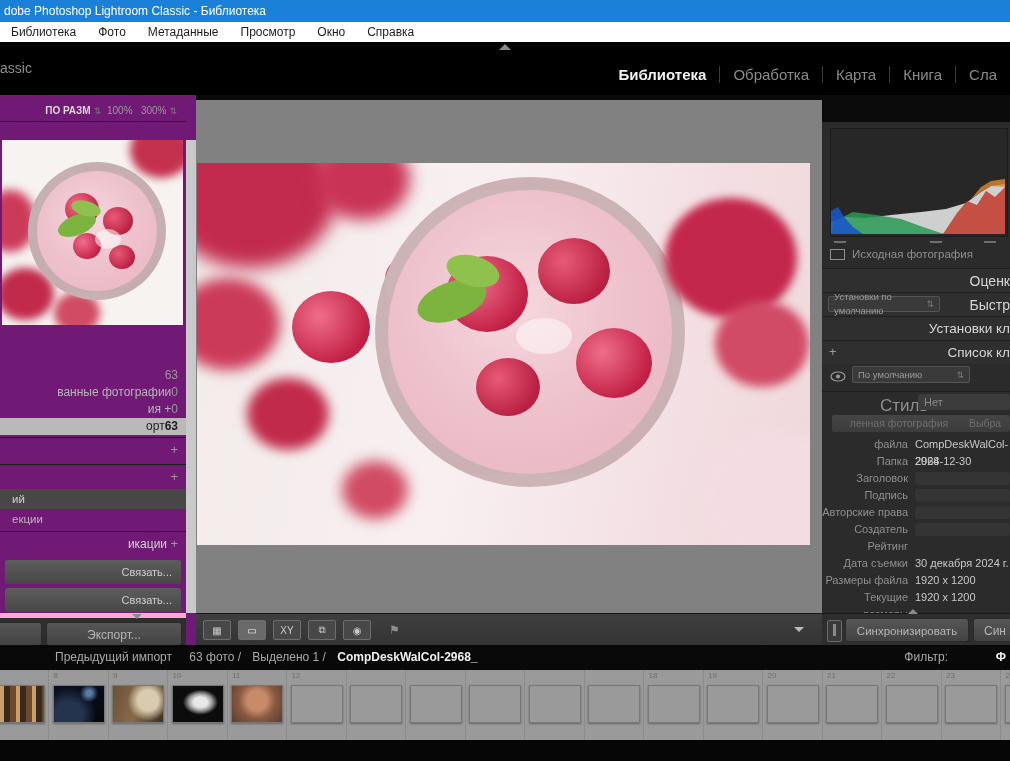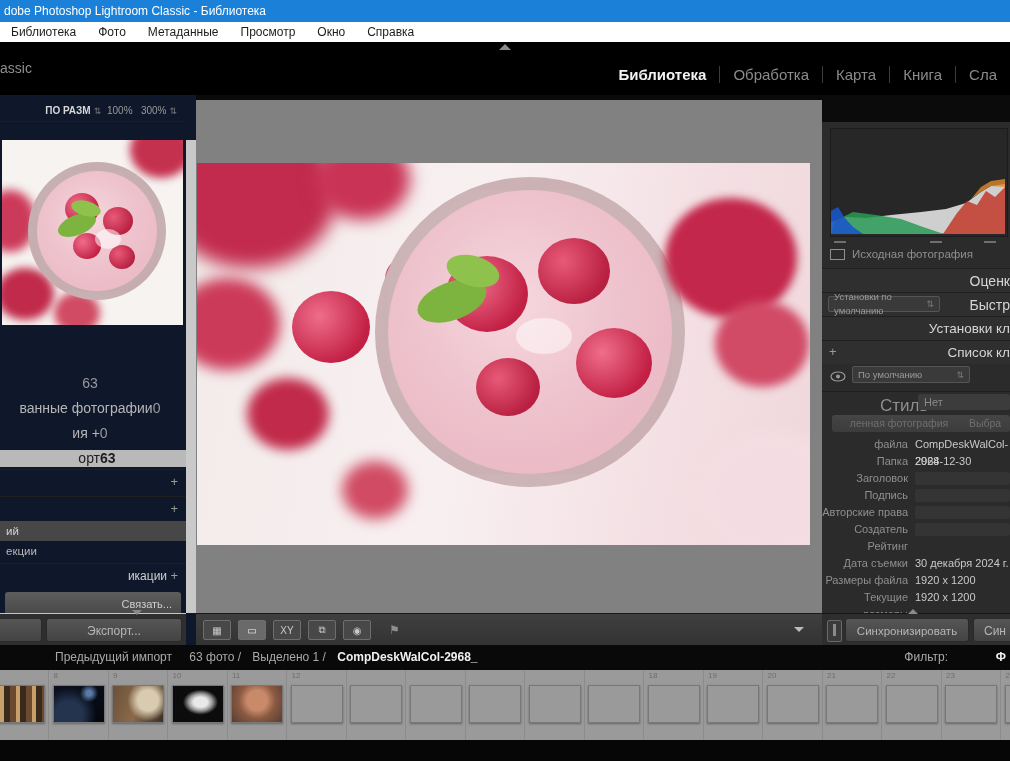--- a/index.html
+++ b/index.html
@@ -16,42 +16,42 @@
   .logo-frag{position:absolute;left:0;top:18px;color:#8e8e8e;font-size:14px;}
   .tri-up{position:absolute;width:0;height:0;border-left:6px solid transparent;border-right:6px solid transparent;
           border-bottom:6px solid #8a8a8a;}
   .tri-dn{position:absolute;width:0;height:0;border-left:5px solid transparent;border-right:5px solid transparent;
           border-top:5px solid #8a8a8a;}
   .modules{position:absolute;right:0;top:24px;display:flex;align-items:center;font-size:15px;color:#8a8a8a;white-space:nowrap;}
   .module{padding:0 13px;border-left:1px solid #3c3c3c;}
   .module:first-child{border-left:none;}
   .module.active{color:#f2f2f2;font-weight:bold;}
   
-  .left-panel{position:absolute;left:0;top:95px;width:212px;height:550px;background:#0f172a;overflow:hidden;}
+  .left-panel{position:absolute;left:0;top:95px;width:212px;height:550px;background:#701a75;overflow:hidden;}
   .zoombar{position:absolute;left:0;top:5px;width:186px;height:22px;border-bottom:1px solid #1d1d1d;
            color:#9a9a9a;font-size:10px;line-height:22px;text-align:right;padding-right:6px;box-sizing:border-box;}
   .zoombar b{color:#d8d8d8;font-weight:bold;}
   .stepper::after{content:"⇅";color:#777;margin:0 3px;font-size:9px;}
   .nav-photo{position:absolute;left:2px;top:45px;width:181px;height:185px;background:#f6f3f1;overflow:hidden;}
   .blob{position:absolute;border-radius:50%;}
   .scrollbar-l{position:absolute;left:186px;top:140px;width:10px;height:473px;background:#c9c9c9;}
   .cat-rows{position:absolute;left:0;top:272px;width:186px;}
-  .cat-row{height:17px;line-height:17px;font-size:14px;color:#b6b6b6;display:flex;justify-content:center;
-           padding:0 8px 0 2px;margin-top:8px;}
+  .cat-row{height:17px;line-height:17px;font-size:12px;color:#b6b6b6;display:flex;justify-content:flex-end;
+           padding:0 8px 0 2px;}
   .cat-row .cnt{color:#9a9a9a;}
   .cat-row.sel{background:#b9b9b9;color:#1e1e1e;padding-left:16px;}
   .cat-row.sel .cnt{color:#1e1e1e;font-weight:bold;}
   .lp-header{height:24px;line-height:24px;color:#cfcfcf;font-size:12px;display:flex;justify-content:flex-end;
              align-items:center;padding-right:8px;border-top:1px solid #1f1f1f;margin-top:2px;}
   .lp-plus{color:#9a9a9a;font-size:13px;}
-  .lp-item{height:20px;line-height:20px;color:#b6b6b6;font-size:11.5px;padding-left:6px;}
+  .lp-item{height:20px;line-height:20px;color:#b6b6b6;font-size:11.5px;padding-left:12px;}
   .lp-item.lit{background:#474747;color:#d2d2d2;}
   .pub-row{height:24px;margin:4px 5px 0 5px;border-radius:3px;background:linear-gradient(#5d5d5d,#474747);
            color:#cfcfcf;font-size:11px;line-height:24px;text-align:right;padding-right:9px;}
-  .bottom-strip-l{position:absolute;left:0;top:518px;width:186px;height:32px;background:#2e2e2e;border-top:1px solid #f9a8d4;}
+  .bottom-strip-l{position:absolute;left:0;top:518px;width:186px;height:32px;background:#2e2e2e;border-top:5px solid #f9a8d4;}
   .btn-dark{position:absolute;top:4px;height:24px;border-radius:3px;background:linear-gradient(#565656,#434343);
             color:#b5b5b5;font-size:12px;line-height:24px;text-align:center;border:1px solid #2a2a2a;box-sizing:border-box;}
   
   .content{position:absolute;left:196px;top:95px;width:626px;height:518px;background:#0a0a0a;}
   .canvas{position:absolute;left:0;top:5px;width:626px;height:513px;background:#818181;}
   .photo-main{position:absolute;left:1px;top:63px;width:613px;height:382px;overflow:hidden;
               background:linear-gradient(100deg,#f2ecea,#f8eff1 45%,#f3dfe3 78%,#f0d8dc);}
   .toolbar{position:absolute;left:196px;top:613px;width:626px;height:32px;background:linear-gradient(#3f3f3f,#333);
            border-top:1px solid #191919;display:flex;align-items:center;}
   .tb-ico{width:26px;height:18px;margin-left:7px;border:1px solid #6e6e6e;border-radius:2px;background:#484848;

